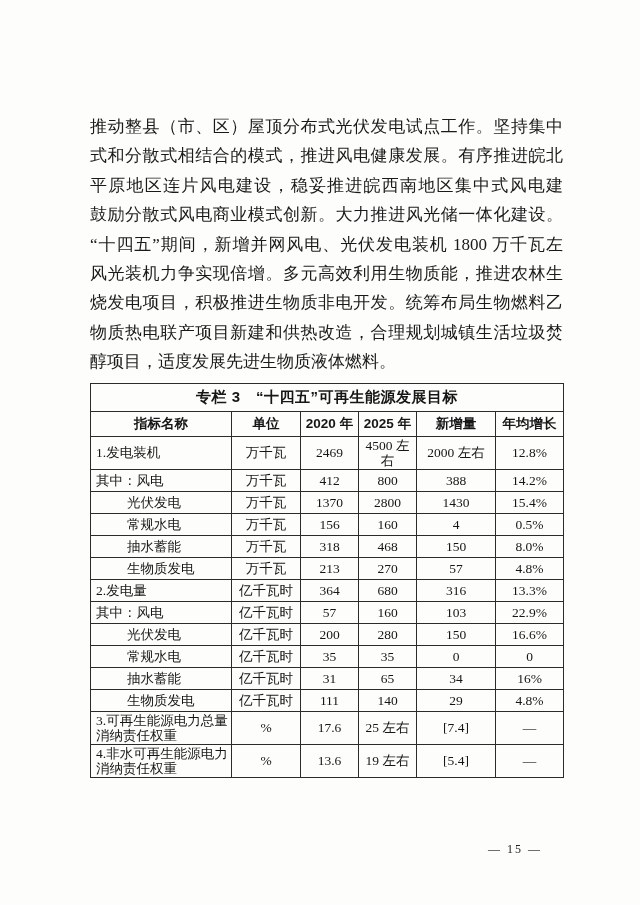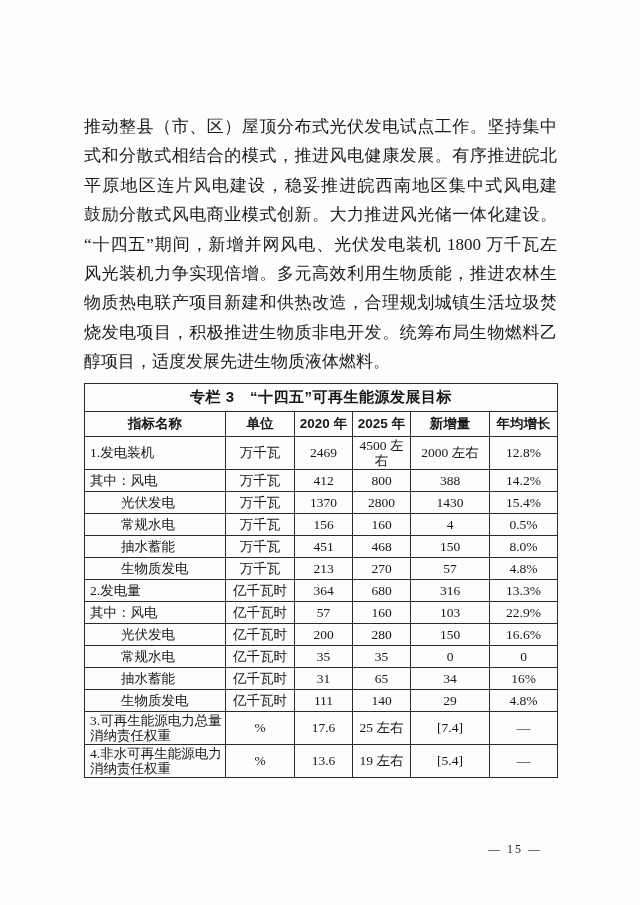--- a/index.html
+++ b/index.html
@@ -7,21 +7,21 @@
     position: relative;
     width: 640px;
     height: 905px;
     background: #fdfdfb;
     color: #1a1a1a;
     font-family: "Liberation Serif", "DejaVu Serif", serif;
     overflow: hidden;
   }
   .content {
     position: absolute;
-    left: 84px;
+    left: 90px;
     top: 112px;
     width: 473px;
   }
   .para-line {
     font-size: 17px;
     line-height: 29.4px;
     height: 29.4px;
     text-align: justify;
     text-align-last: justify;
     overflow: hidden;
@@ -90,22 +90,22 @@
 <div class="page">
   <div class="content">
 
     <div class="para">
         <div class="para-line">推动整县（市、区）屋顶分布式光伏发电试点工作。坚持集中</div>
         <div class="para-line">式和分散式相结合的模式，推进风电健康发展。有序推进皖北</div>
         <div class="para-line">平原地区连片风电建设，稳妥推进皖西南地区集中式风电建设，</div>
         <div class="para-line">鼓励分散式风电商业模式创新。大力推进风光储一体化建设。</div>
         <div class="para-line">“十四五”期间，新增并网风电、光伏发电装机 1800 万千瓦左右，</div>
         <div class="para-line">风光装机力争实现倍增。多元高效利用生物质能，推进农林生</div>
+        <div class="para-line">烧发电项目，积极推进生物质非电开发。统筹布局生物燃料乙</div>
         <div class="para-line">物质热电联产项目新建和供热改造，合理规划城镇生活垃圾焚</div>
-        <div class="para-line">烧发电项目，积极推进生物质非电开发。统筹布局生物燃料乙</div>
         <div class="para-line last">醇项目，适度发展先进生物质液体燃料。</div>
       </div>
 
     <table class="goals">
       <colgroup>
         <col style="width:141px">
         <col style="width:69px">
         <col style="width:58px">
         <col style="width:58px">
         <col style="width:79px">
@@ -153,21 +153,21 @@
             <td class="name ind">常规水电</td>
             <td>万千瓦</td>
             <td>156</td>
             <td>160</td>
             <td>4</td>
             <td>0.5%</td>
           </tr>
           <tr>
             <td class="name ind">抽水蓄能</td>
             <td>万千瓦</td>
-            <td>451</td>
+            <td>318</td>
             <td>468</td>
             <td>150</td>
             <td>8.0%</td>
           </tr>
           <tr>
             <td class="name ind">生物质发电</td>
             <td>万千瓦</td>
             <td>213</td>
             <td>270</td>
             <td>57</td>

